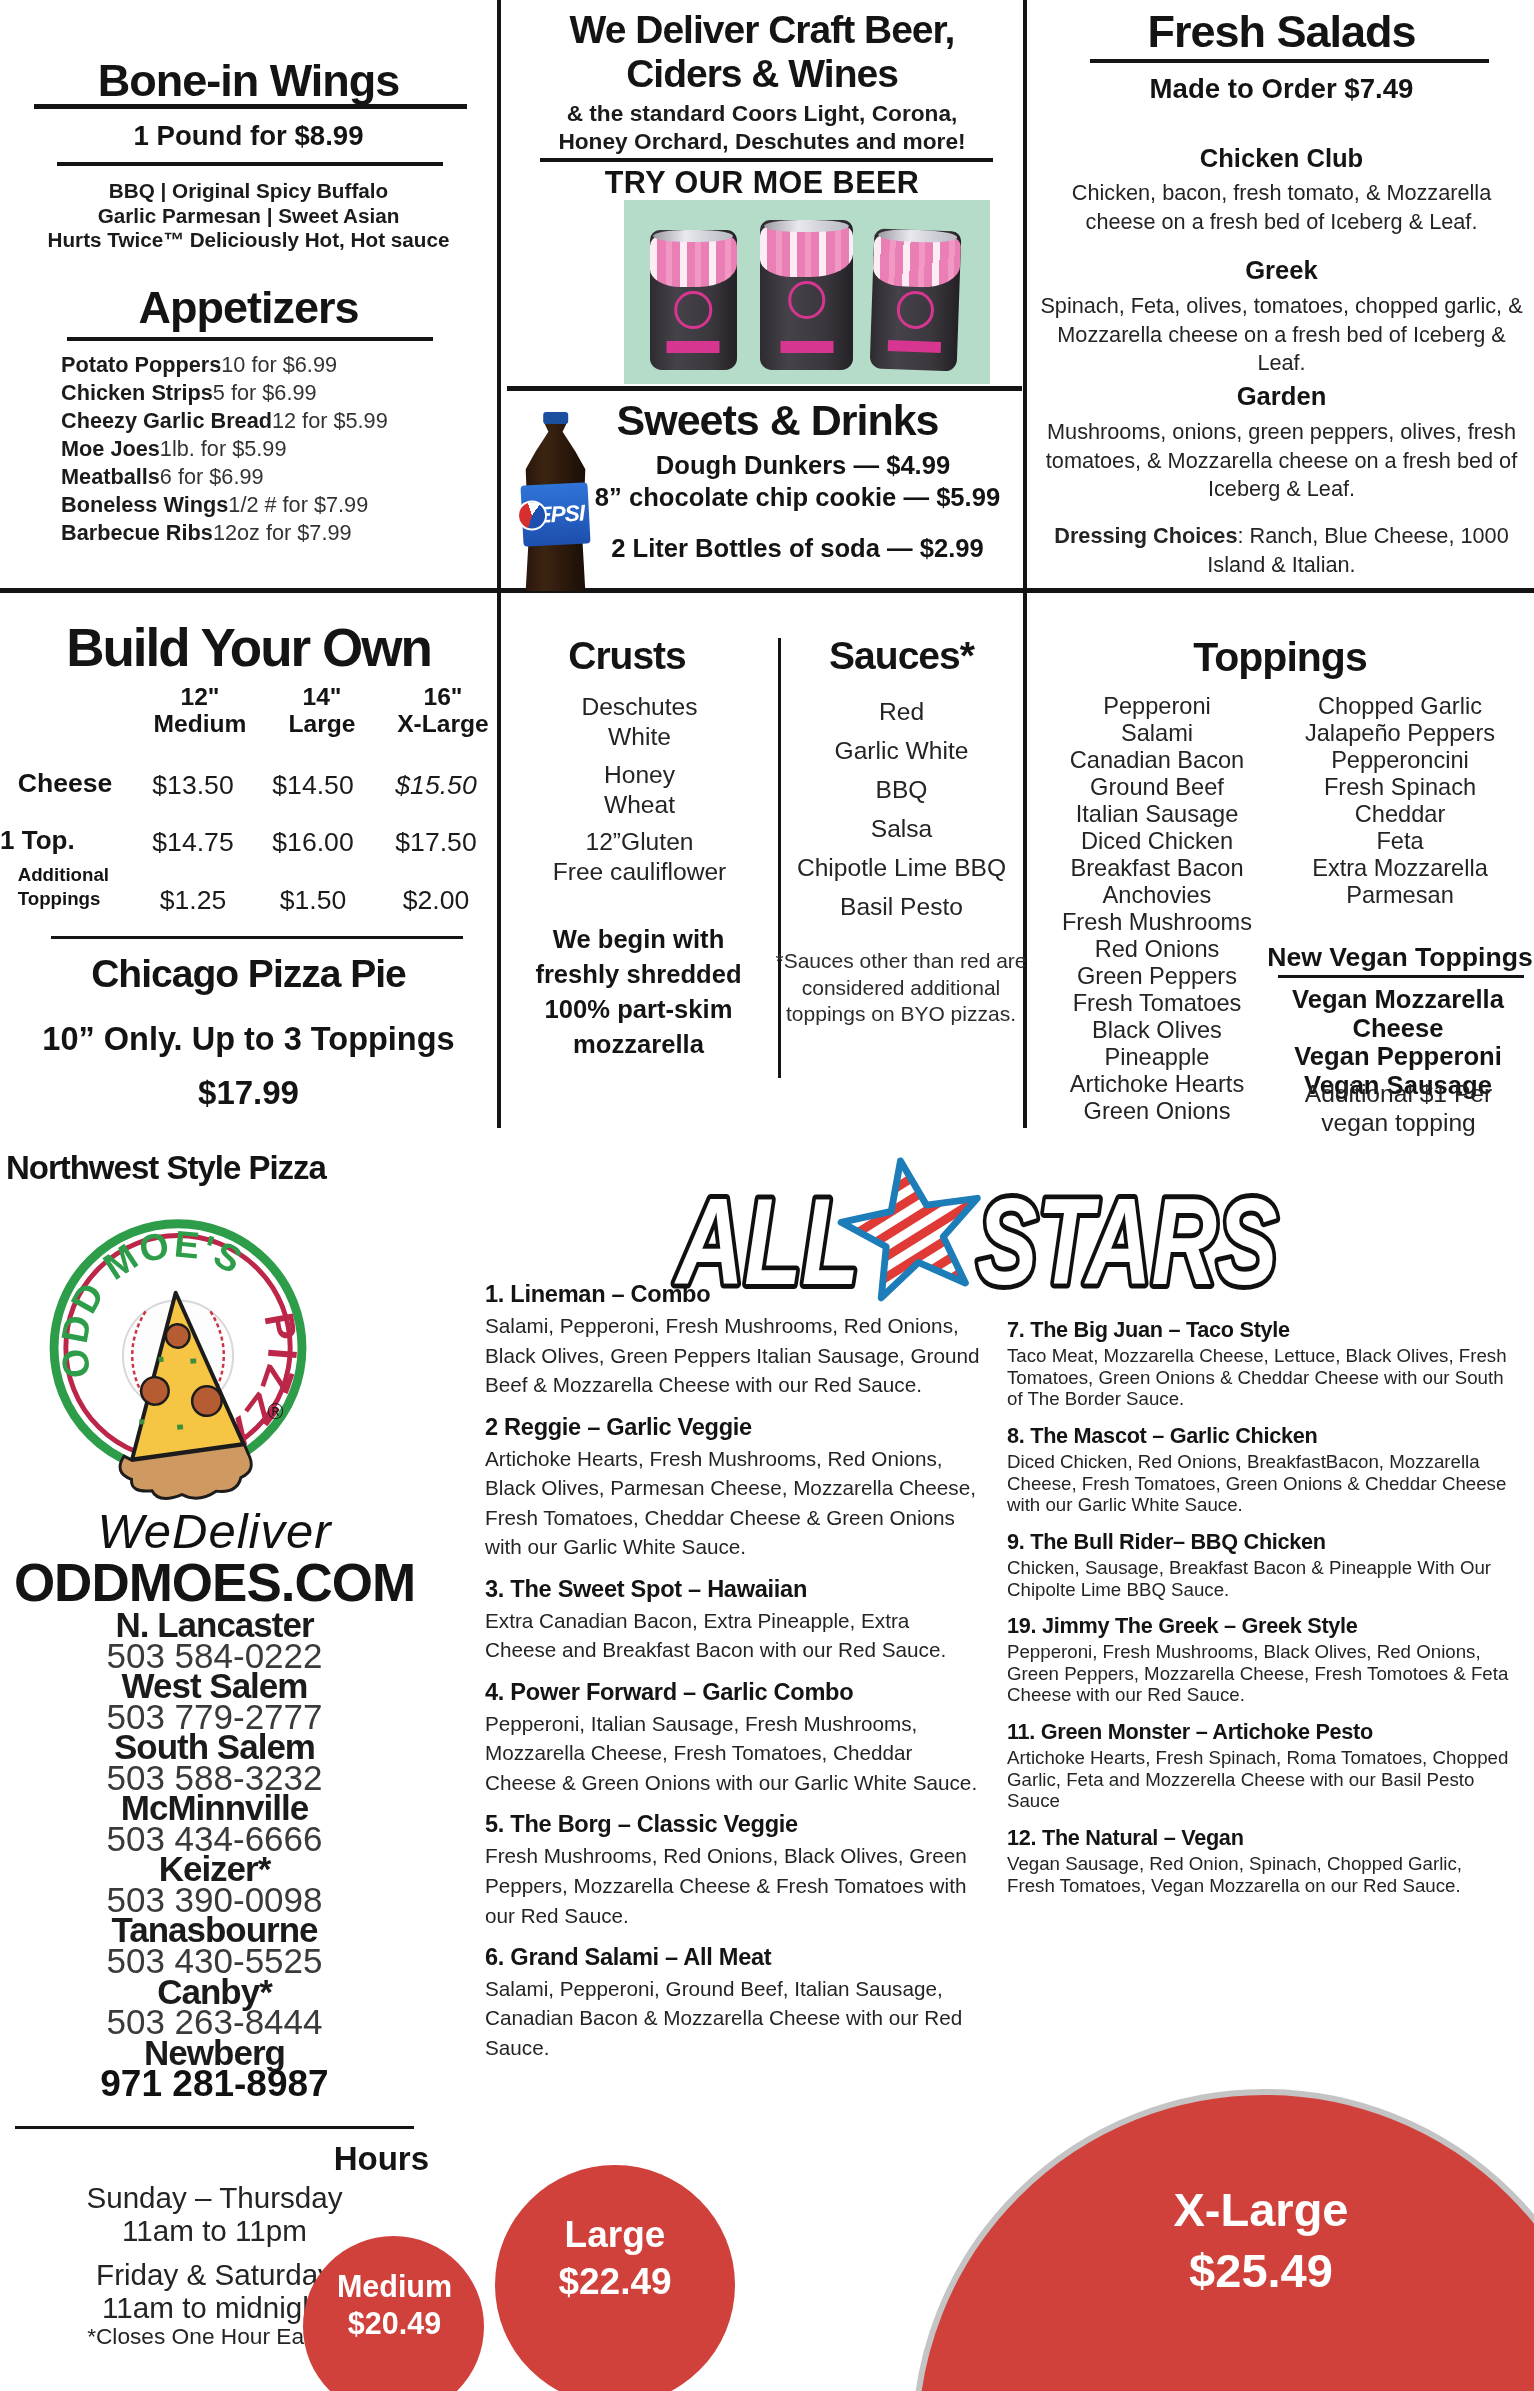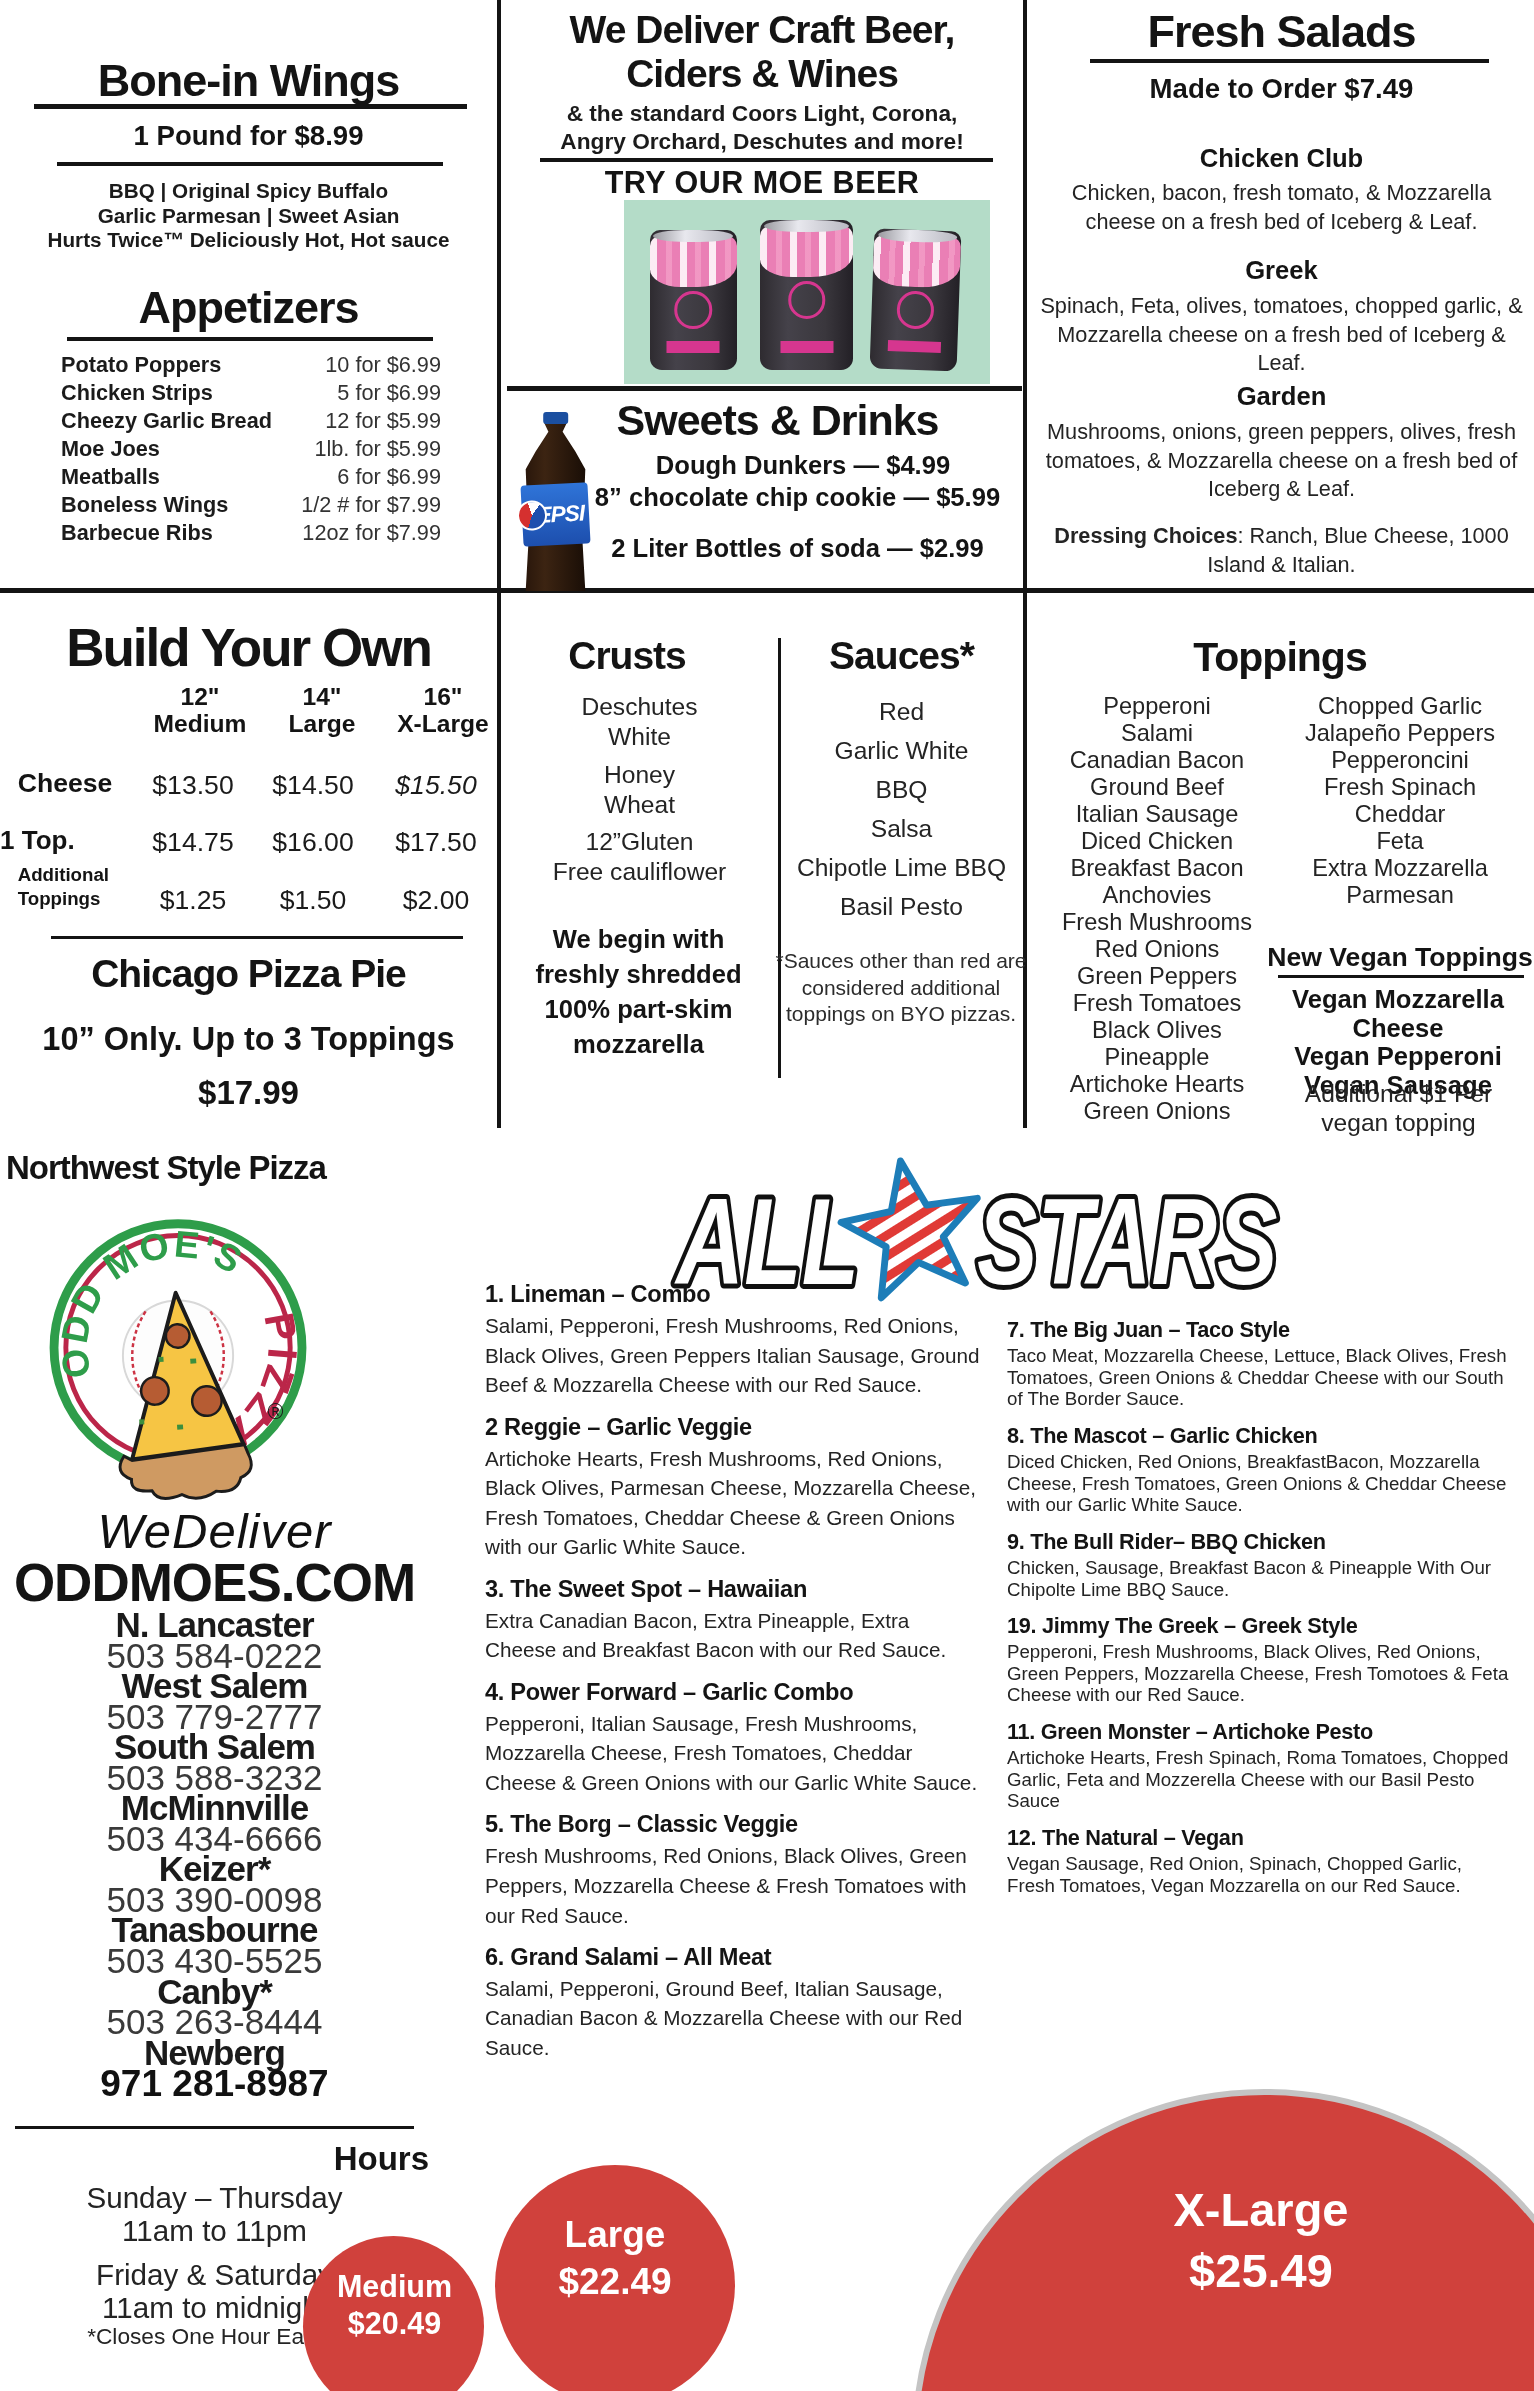--- a/index.html
+++ b/index.html
@@ -3,21 +3,21 @@
 <meta charset="utf-8">
 <style>
   html,body{margin:0;padding:0;background:#888;}
   .page{position:relative;width:1535px;height:2392px;background:#fff;overflow:hidden;
         font-family:"Liberation Sans",sans-serif;color:#1b1b1b;}
   .abs{position:absolute;}
   .ctr{text-align:center;}
   .hd{font-weight:700;letter-spacing:-1px;color:#141414;}
   .rule{position:absolute;background:#141414;}
   
-  .app-row{display:flex;justify-content:space-between;line-height:28px;}
+  .app-row{display:flex;justify-content:flex-start;line-height:28px;}
   .app-name{font-weight:700;font-size:21.7px;}
   .app-price{font-weight:400;font-size:21.7px;color:#333;}
   
   .cans{position:absolute;left:624px;top:200px;width:366px;height:184px;background:#b4dcc8;}
   .can{position:absolute;bottom:13.8px;width:87px;height:140px;border-radius:9.9px 9.9px 11.8px 11.8px;
        background:linear-gradient(90deg,#2e2b30,#45424a 30%,#3a373d 70%,#232026);}
   .can::before{content:"";position:absolute;top:5.9px;left:0;right:0;height:51px;border-radius:9.9px 9.9px 45% 35%;
        background:repeating-linear-gradient(90deg,rgba(255,255,255,.85) 0 6.9px,rgba(255,255,255,0) 6.9px 15.8px,
        rgba(244,160,200,.75) 15.8px 21.7px,rgba(255,255,255,0) 21.7px 29.6px),#ea7fb5;}
   .can::after{content:"";position:absolute;top:0;left:3.9px;right:3.9px;height:11.8px;border-radius:50%/60%;
@@ -108,21 +108,21 @@
         <span class="app-price">12oz for $7.99</span>
       </div>
   </div>
 
   <div class="abs ctr hd" style="left:502px;top:7.9px;width:520px;font-size:39px;line-height:44px;">
     <div>We Deliver Craft Beer,</div>
     <div>Ciders &amp; Wines</div>
   </div>
   <div class="abs ctr" style="left:502px;top:100px;width:520px;font-size:22.7px;font-weight:700;line-height:27.6px;">
     <div>&amp; the standard Coors Light, Corona,</div>
-    <div>Angry Orchard, Deschutes and more!</div>
+    <div>Honey Orchard, Deschutes and more!</div>
   </div>
   <div class="rule" style="left:540px;top:158px;width:453px;height:3.9px;"></div>
   <div class="abs ctr hd" style="left:502px;top:165px;width:520px;font-size:30.5px;letter-spacing:0.5px;">TRY OUR MOE BEER</div>
 
   <div class="cans">
     <div class="can" style="left:25.6px;">
         <div class="ring"></div>
         <div class="pinkbar"></div>
       </div>
     <div class="can" style="left:248px;transform:rotate(2deg);">

